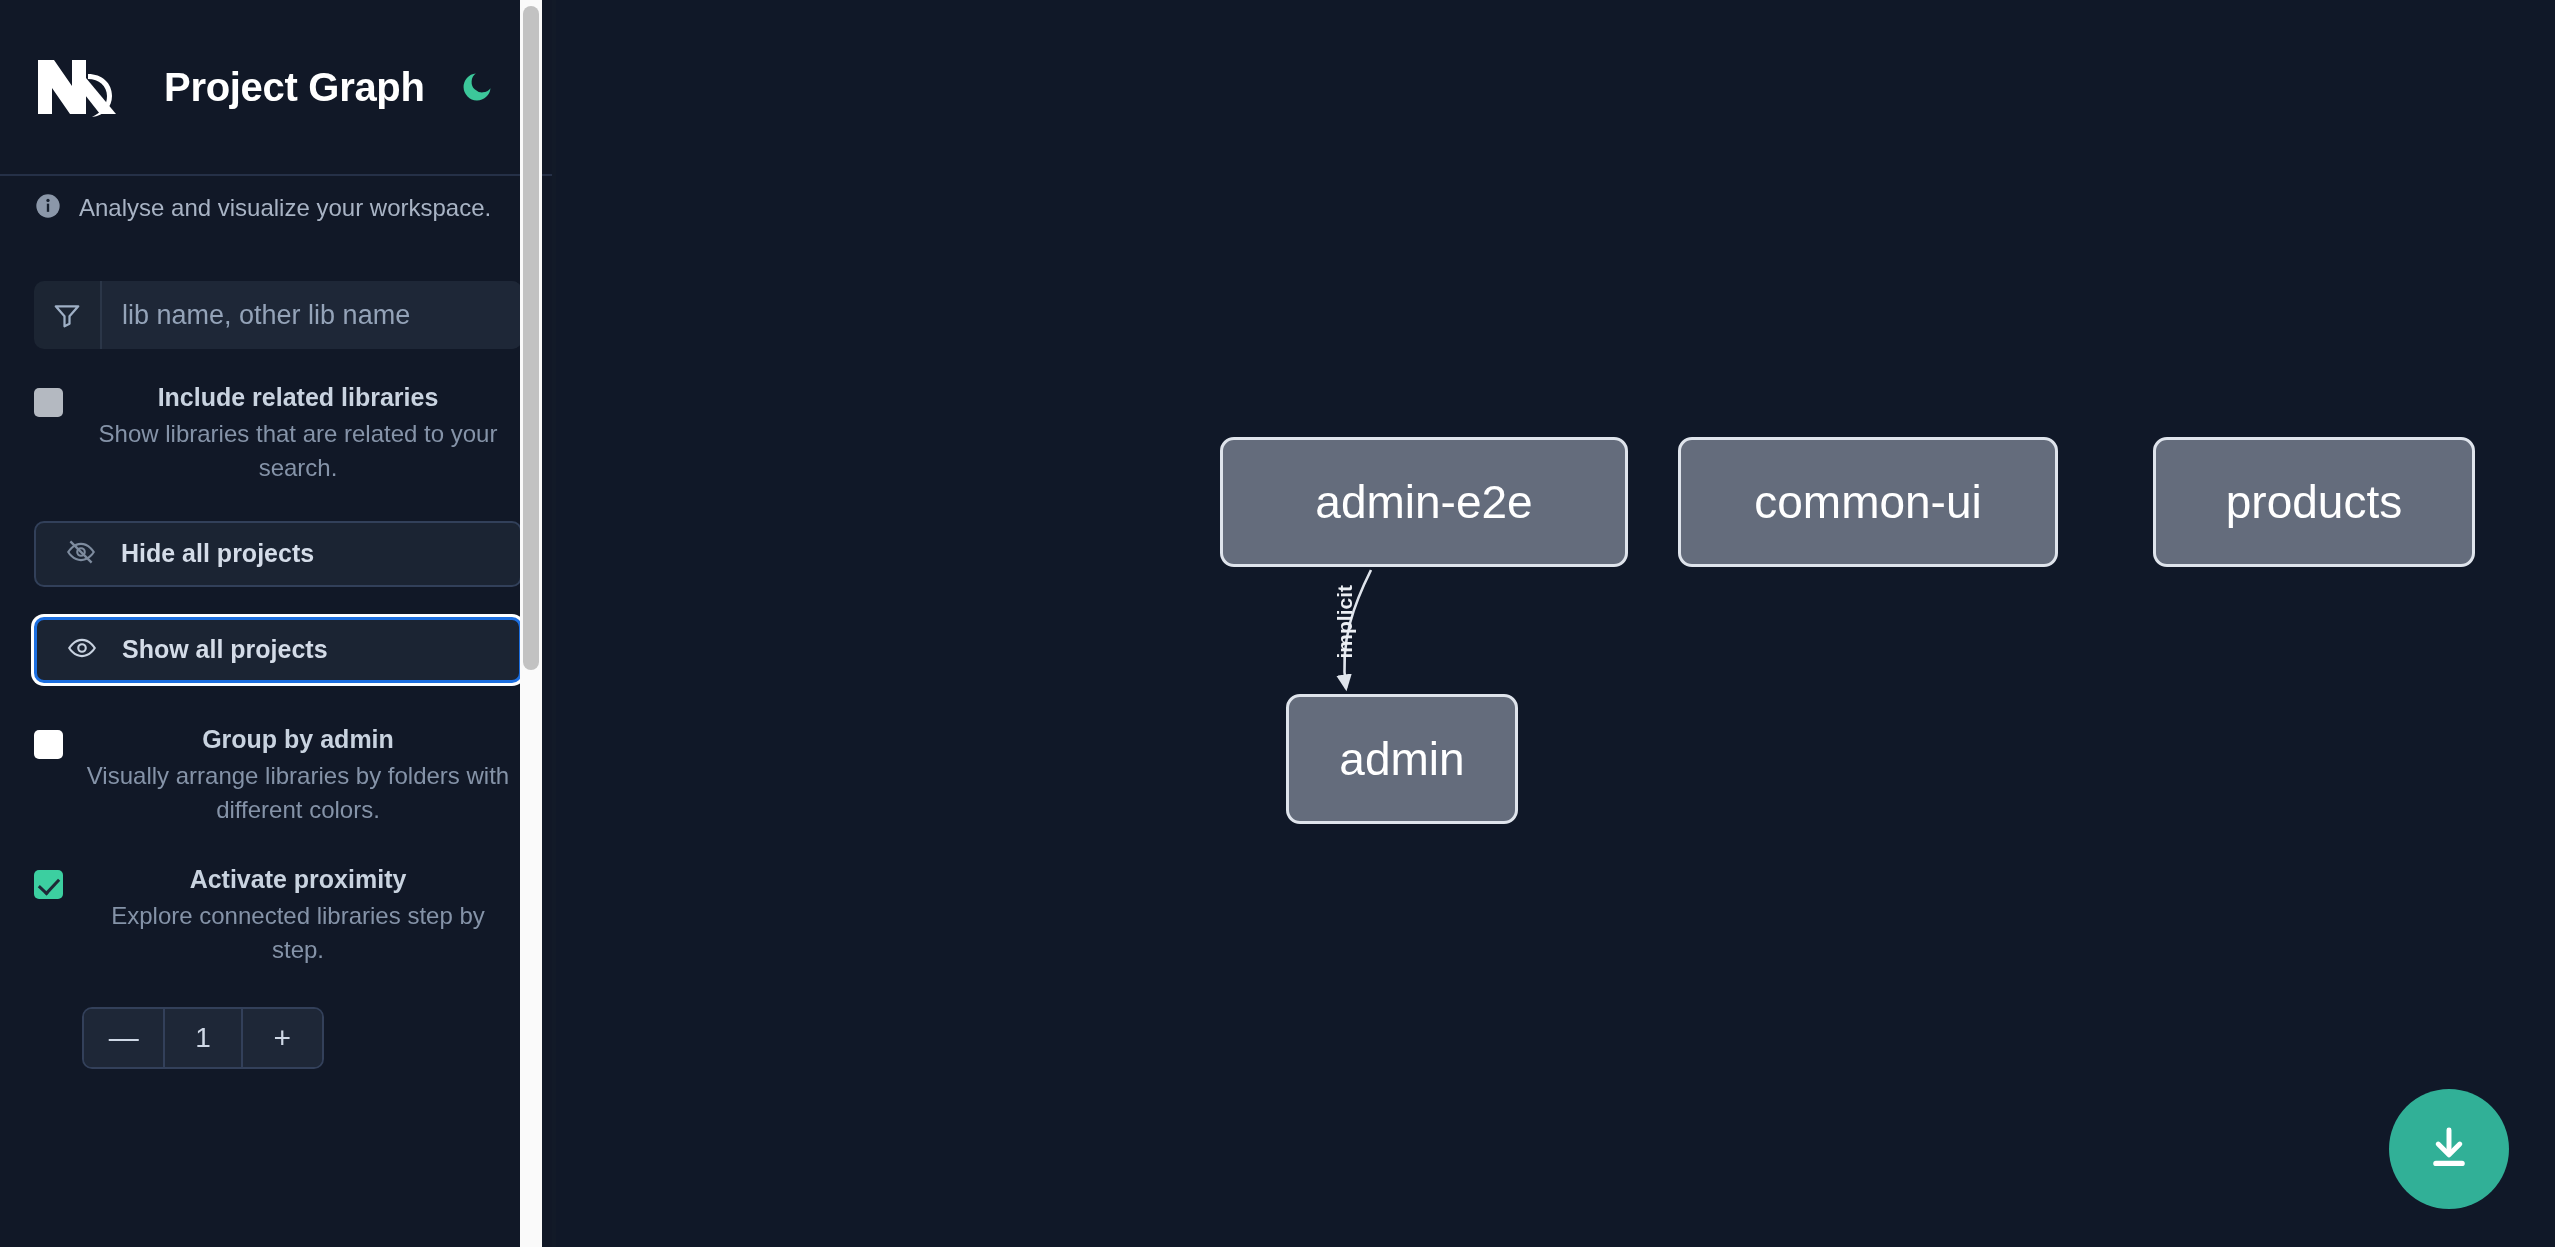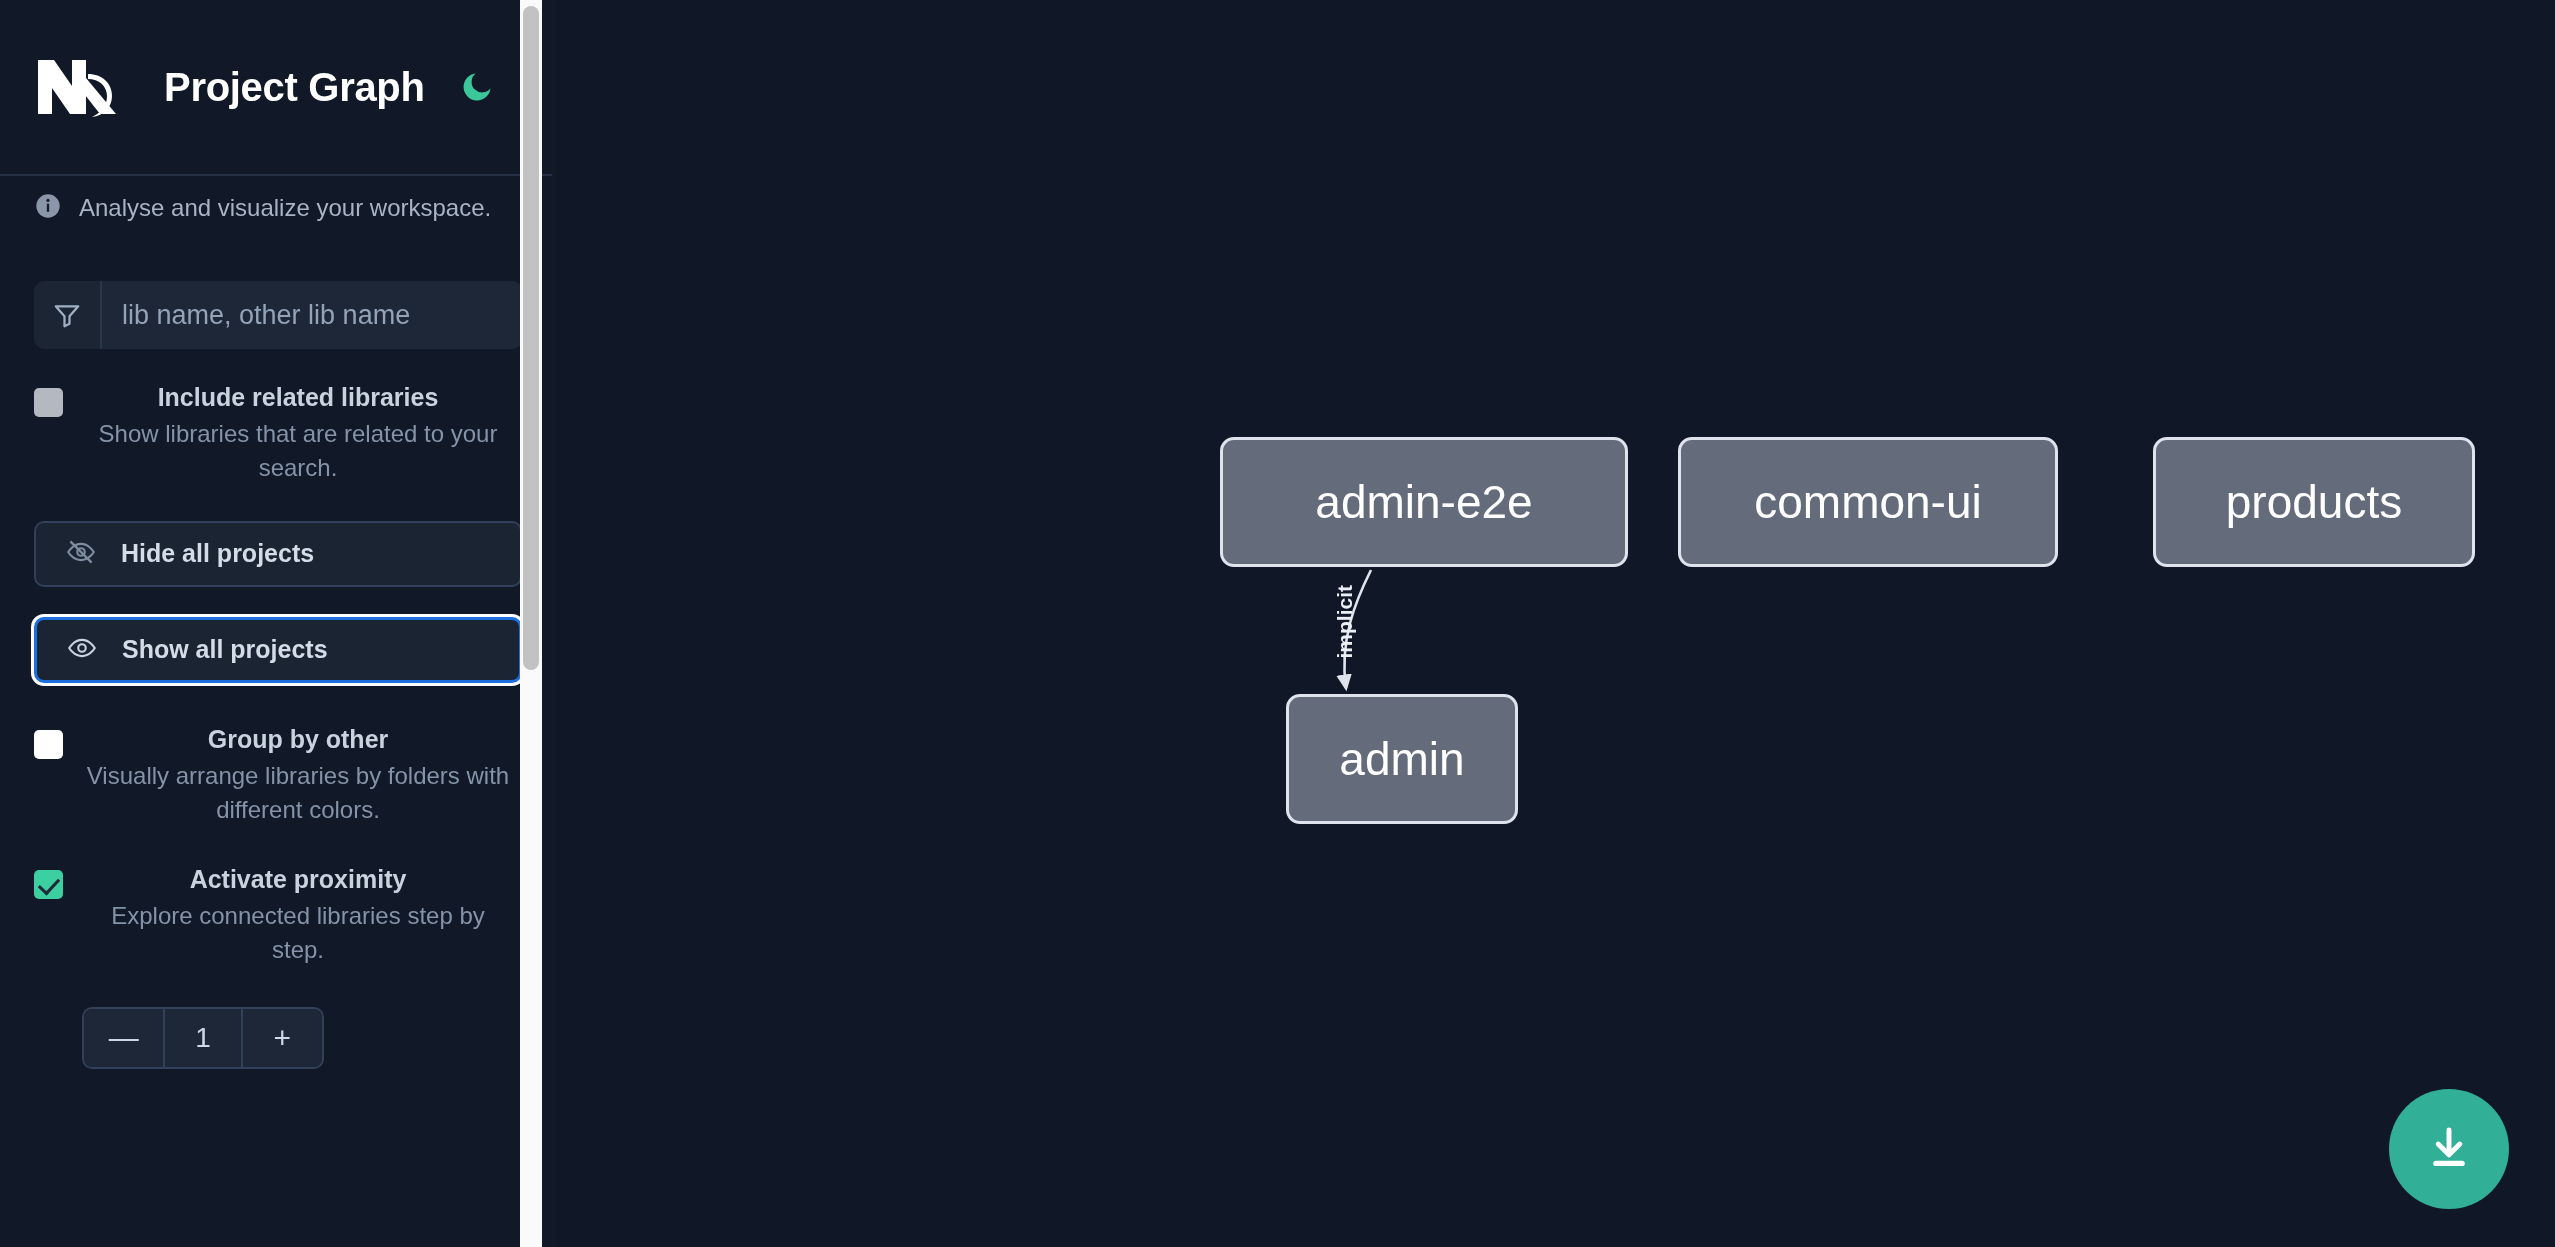--- a/index.html
+++ b/index.html
@@ -264,21 +264,21 @@
           </span>
           <span class="btn-label">Show all projects</span>
         </div>
       </div>
 
       <div class="opt-row" style="margin-top:42px">
         <span class="opt-box">
           <span class="chk white"></span>
         </span>
         <span class="opt-text">
-          <div class="opt-label">Group by other</div>
+          <div class="opt-label">Group by admin</div>
           <div class="opt-sub">Visually arrange libraries by folders with different colors.</div>
         </span>
       </div>
 
       <div class="opt-row" style="margin-top:38px">
         <span class="opt-box">
           <span class="chk green"></span>
         </span>
         <span class="opt-text">
           <div class="opt-label">Activate proximity</div>

